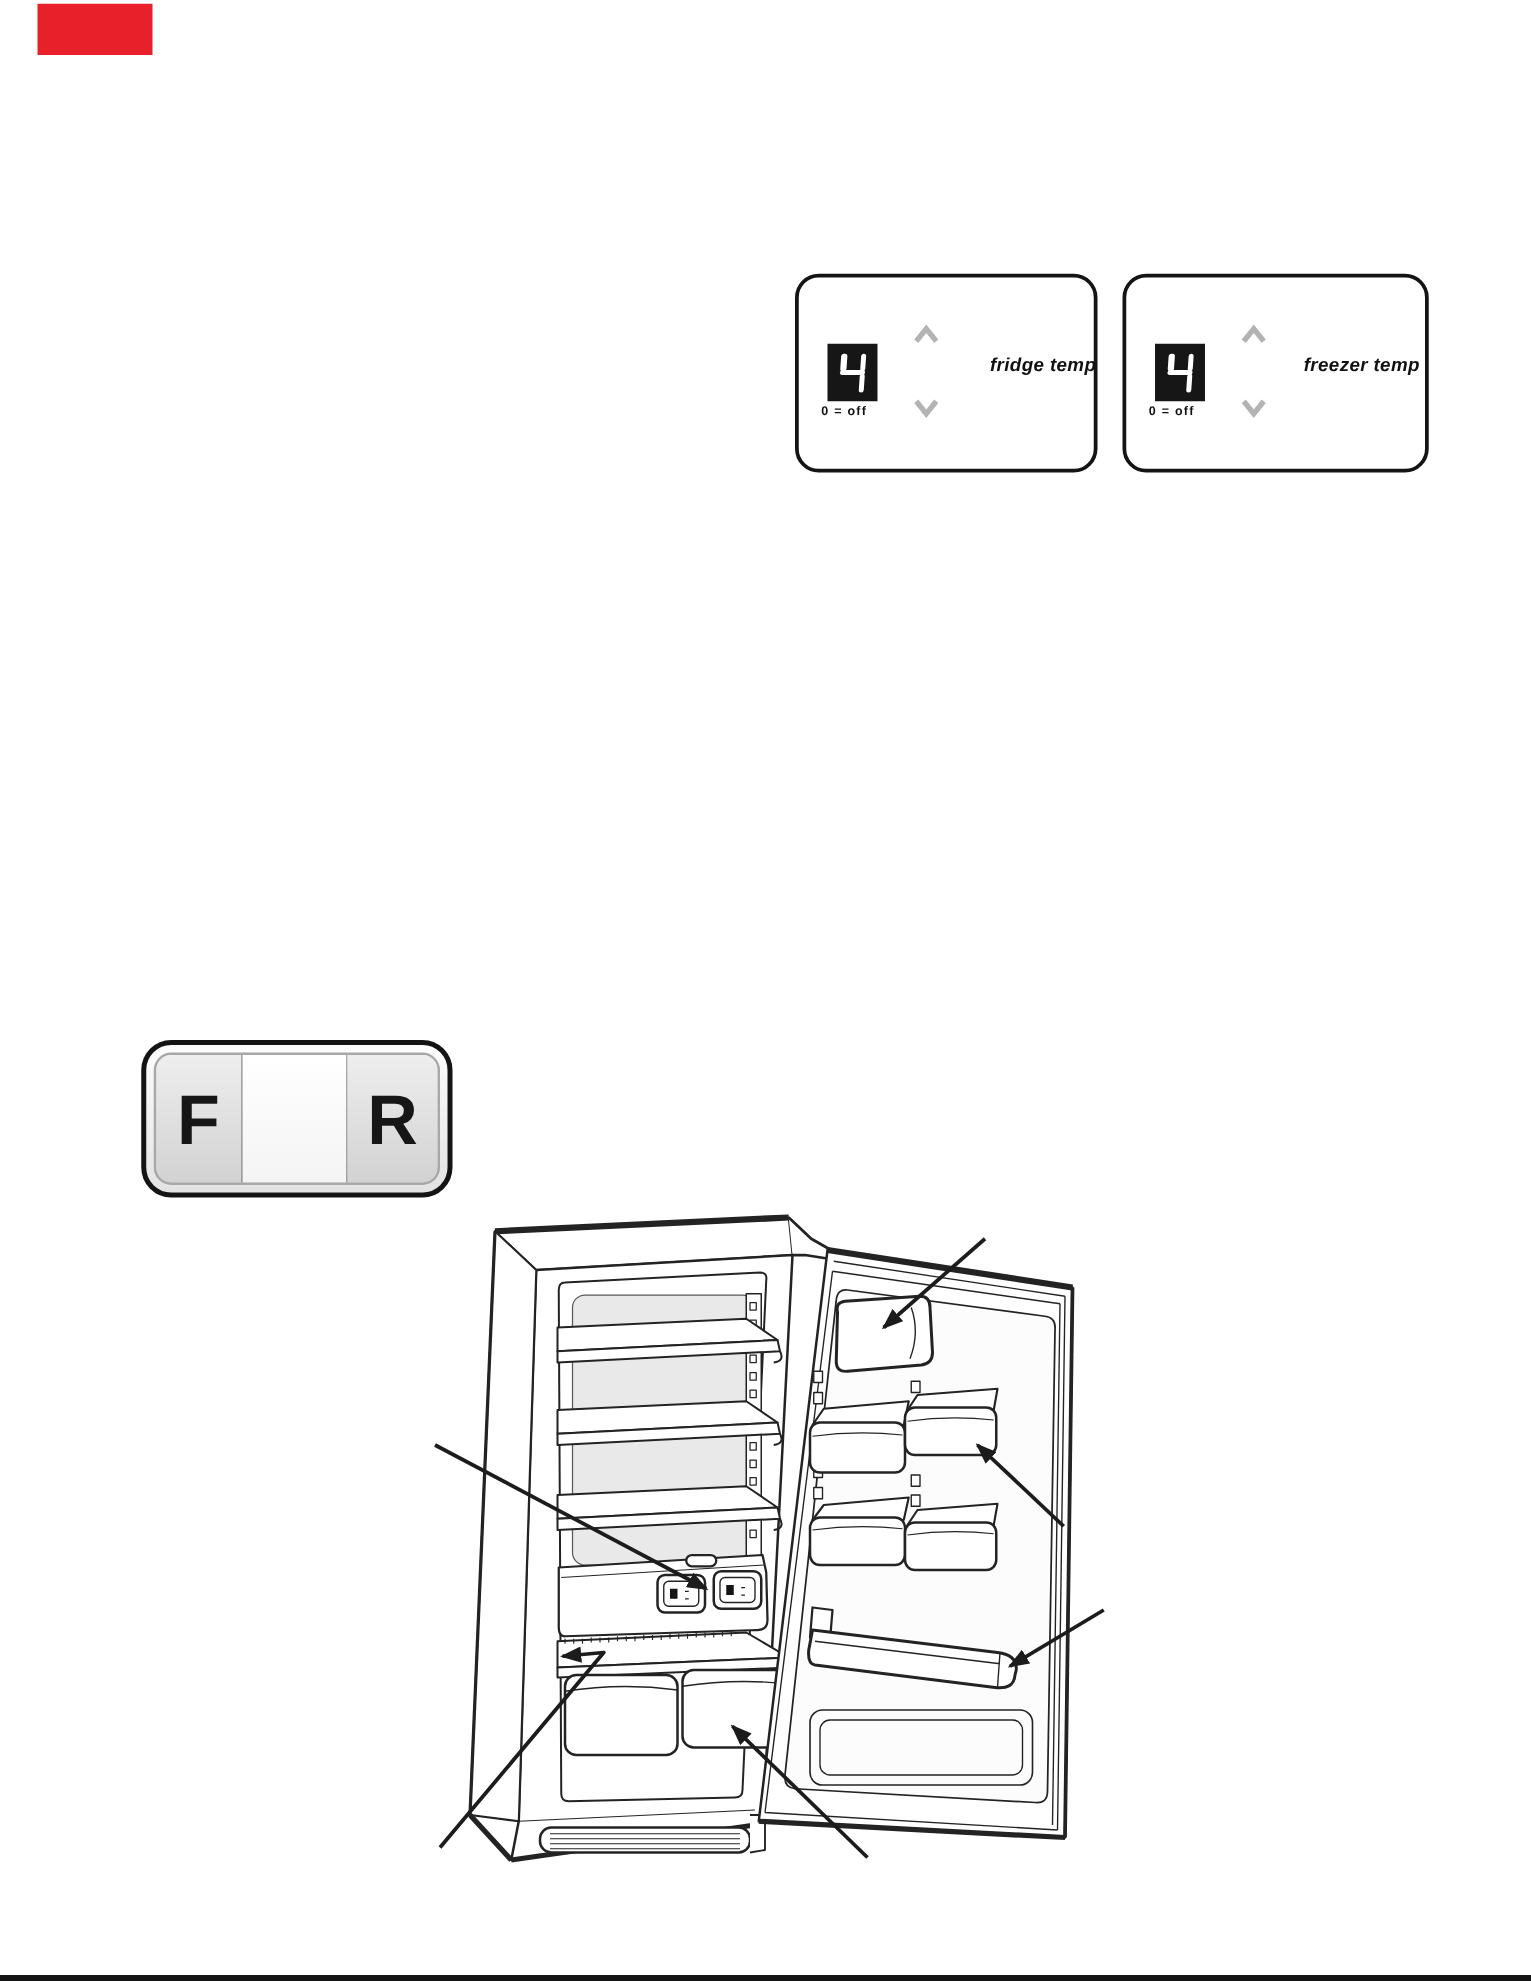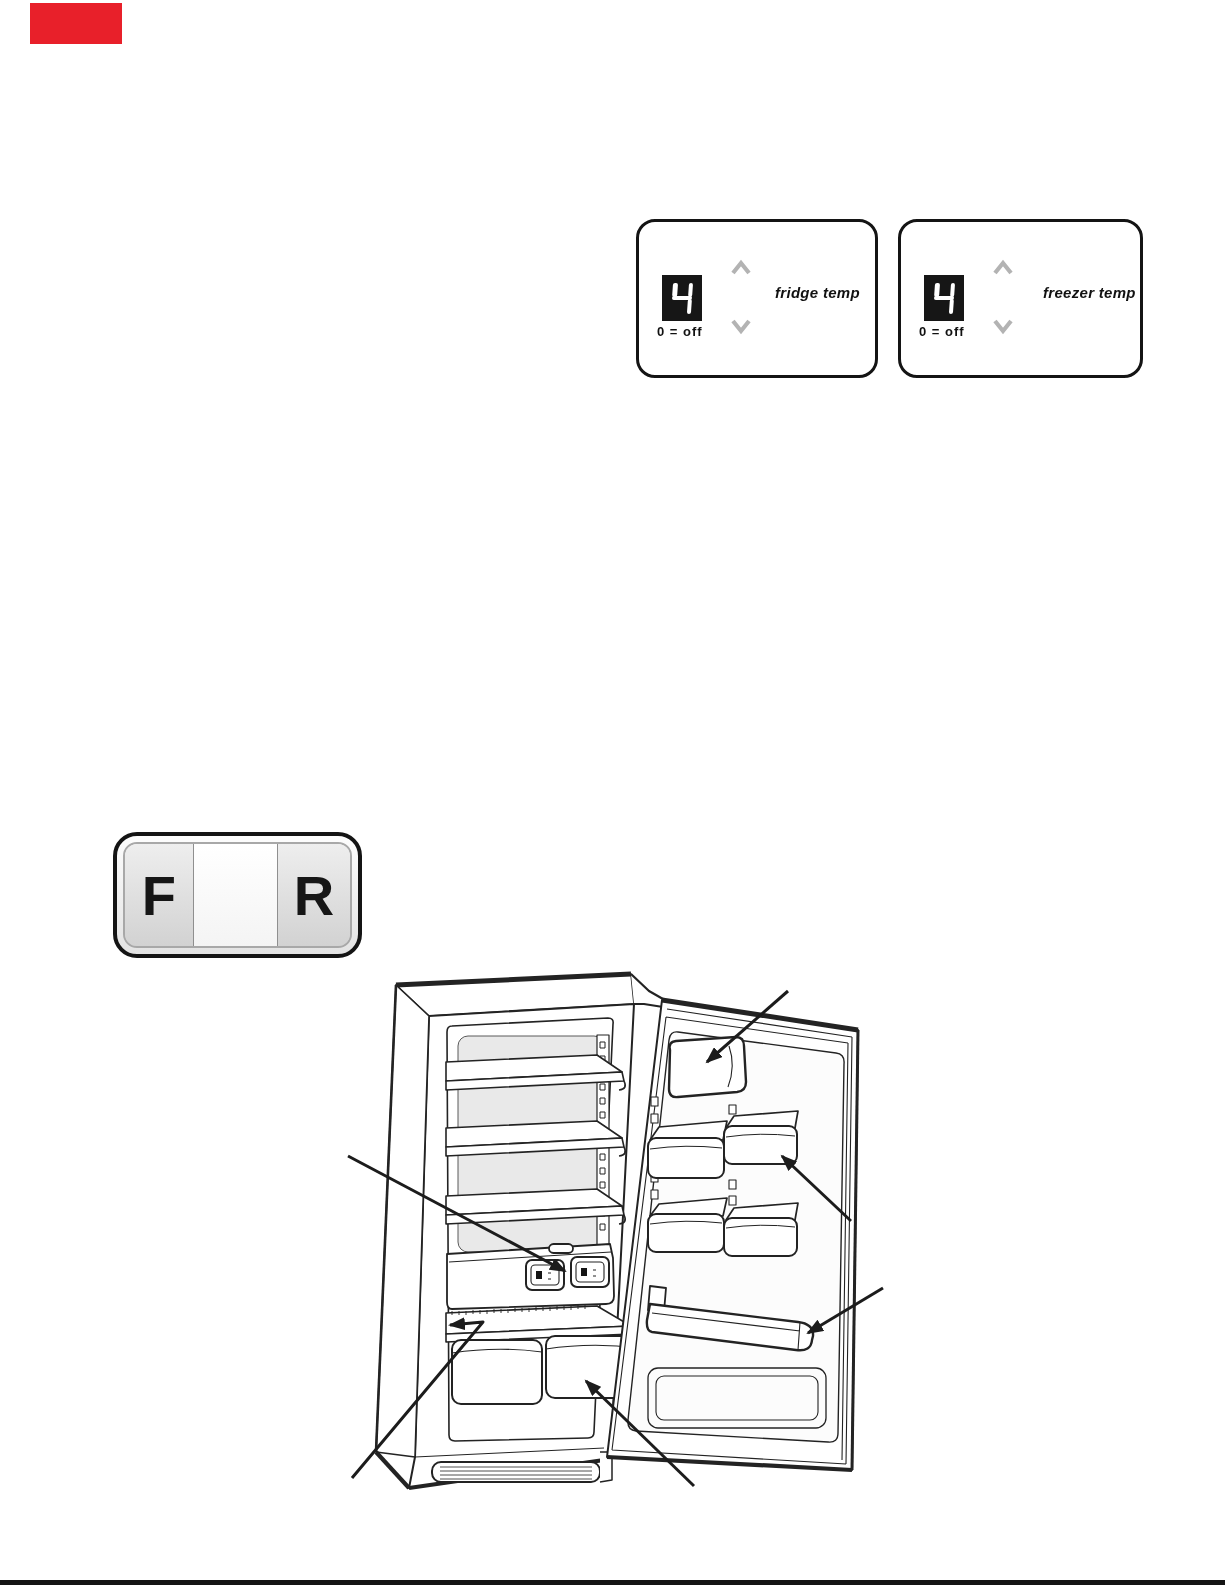--- a/index.html
+++ b/index.html
@@ -9,26 +9,26 @@
   
   .red-tab{position:absolute;left:30px;top:3px;width:92px;height:41px;}
 
   
   .temp-panel{position:absolute;top:219px;height:159px;border:3px solid #141414;border-radius:19px;background:#fff;box-sizing:border-box;}
   .temp-panel.fridge{left:636px;width:242px;}
   .temp-panel.freezer{left:898px;width:245px;}
   .temp-display{position:absolute;left:23px;top:53px;width:40px;height:46px;background:#161616;}
   .seg-digit{position:absolute;left:0;top:0;width:40px;height:46px;transform:skewX(-4deg);}
   .seg{position:absolute;background:#fff;border-radius:2px;}
-  .zero-off{position:absolute;left:18px;top:102px;width:60px;font-size:13px;font-weight:bold;letter-spacing:1px;white-space:nowrap;}
+  .zero-off{position:absolute;left:18px;top:102px;width:60px;font-size:10px;font-weight:bold;letter-spacing:1px;white-space:nowrap;}
   .chev{position:absolute;left:90px;width:24px;height:17px;}
   .chev.up{top:37px;}
   .chev.down{top:96px;}
   .temp-label{position:absolute;top:62px;font-size:15px;font-weight:bold;font-style:italic;letter-spacing:.3px;white-space:nowrap;}
-  .temp-panel.fridge .temp-label{left:136px;}
+  .temp-panel.fridge .temp-label{left:153px;}
   .temp-panel.freezer .temp-label{left:142px;}
 
   
   .fr-badge{position:absolute;left:113px;top:832px;width:249px;height:126px;box-sizing:border-box;
             border:4px solid #141414;border-radius:24px;background:linear-gradient(180deg,#fdfdfd,#e3e3e3);padding:6px;}
   .fr-inner{width:100%;height:100%;box-sizing:border-box;border:2px solid #a8a8a8;border-radius:14px;overflow:hidden;
             display:grid;grid-template-columns:30% 38% 32%;
             background:linear-gradient(180deg,#efefef,#cfcfcf);box-shadow:inset 0 2px 4px rgba(255,255,255,.9), inset 0 -3px 6px rgba(0,0,0,.15);}
   .fr-cell{display:flex;align-items:center;justify-content:center;font-weight:bold;font-size:56px;color:#161616;}
   .fr-cell.mid{background:linear-gradient(180deg,#ffffff,#f4f4f4);border-left:1.5px solid #8f8f8f;border-right:1.5px solid #8f8f8f;}

